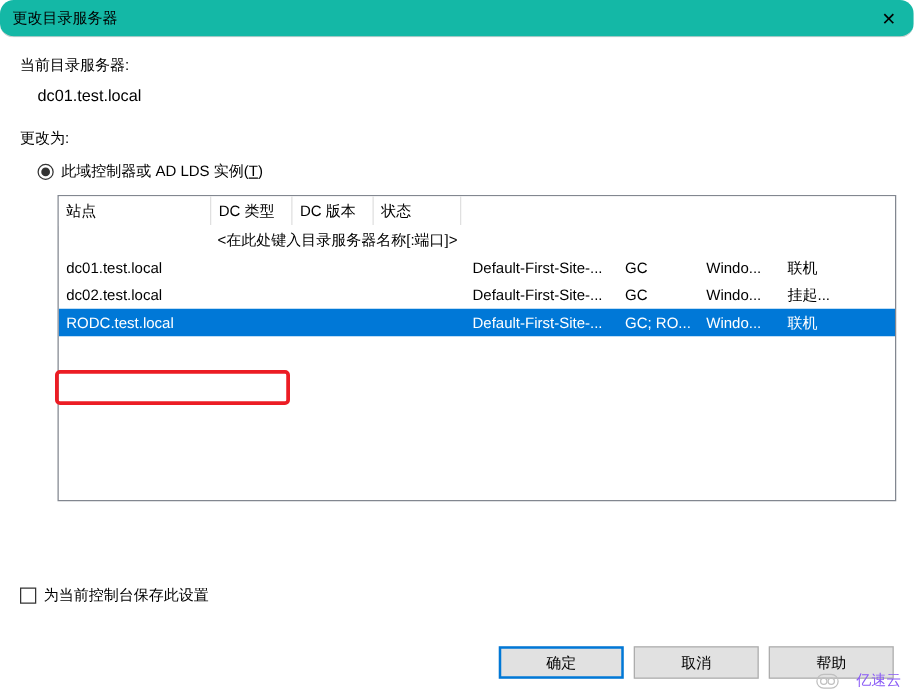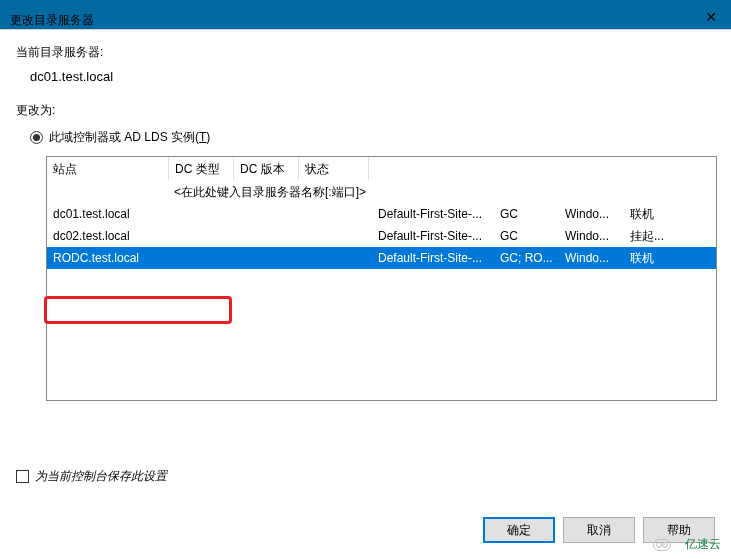--- a/index.html
+++ b/index.html
@@ -9,24 +9,25 @@
       background: #fff;
       width: 731px;
       height: 559px;
       position: relative;
       overflow: hidden;
     }
     .titlebar {
       height: 30px;
       border-bottom: 1px solid #d0d0d0;
       display: flex;
-      align-items: flex-end;
+      align-items: center;
       justify-content: space-between;
       padding: 0 8px 0 10px;
-      background: #0369a1;
+      background: #14b8a6;
+      border-radius: 11px;
     }
     .title-text { font-size: 12px; color: #000; }
     .close-btn {
       width: 24px; height: 24px;
       display: flex; align-items: center; justify-content: center;
       font-size: 14px; font-family: Arial;
       cursor: default;
     }
     .content {
       padding: 14px 16px 0 16px;
@@ -108,54 +109,53 @@
       border-radius: 4px;
       pointer-events: none;
     }
     .checkbox-row {
       position: absolute;
       left: 16px;
       bottom: 74px;
       display: flex;
       align-items: center;
       gap: 6px;
-      font-style: italic;
     }
     .checkbox {
       width: 13px; height: 13px;
       border: 1px solid #333;
       background: #fff;
     }
     .button-bar {
       position: absolute;
       bottom: 16px;
       right: 16px;
       display: flex;
       gap: 8px;
     }
     .btn {
-      width: 72px;
+      width: 100px;
       height: 26px;
       border: 1px solid #adadad;
       background: #e1e1e1;
       display: flex;
       align-items: center;
       justify-content: center;
       font-size: 12px;
       font-family: inherit;
       text-align: right;
     }
     .btn.default {
       border: 2px solid #0078d7;
     }
     .watermark {
       position: absolute;
       right: 10px; bottom: 6px;
       font-size: 12px;
-      color: #15803d;
+      color: #8b5cf6;
       display: flex; align-items: center; gap: 14px;
       pointer-events: none;
     }
     .watermark .wm-icon {
       width: 18px; height: 12px;
       border: 1.5px solid #bfbfbf;
       border-radius: 8px;
       position: relative;
     }
     .watermark .wm-icon::before,

